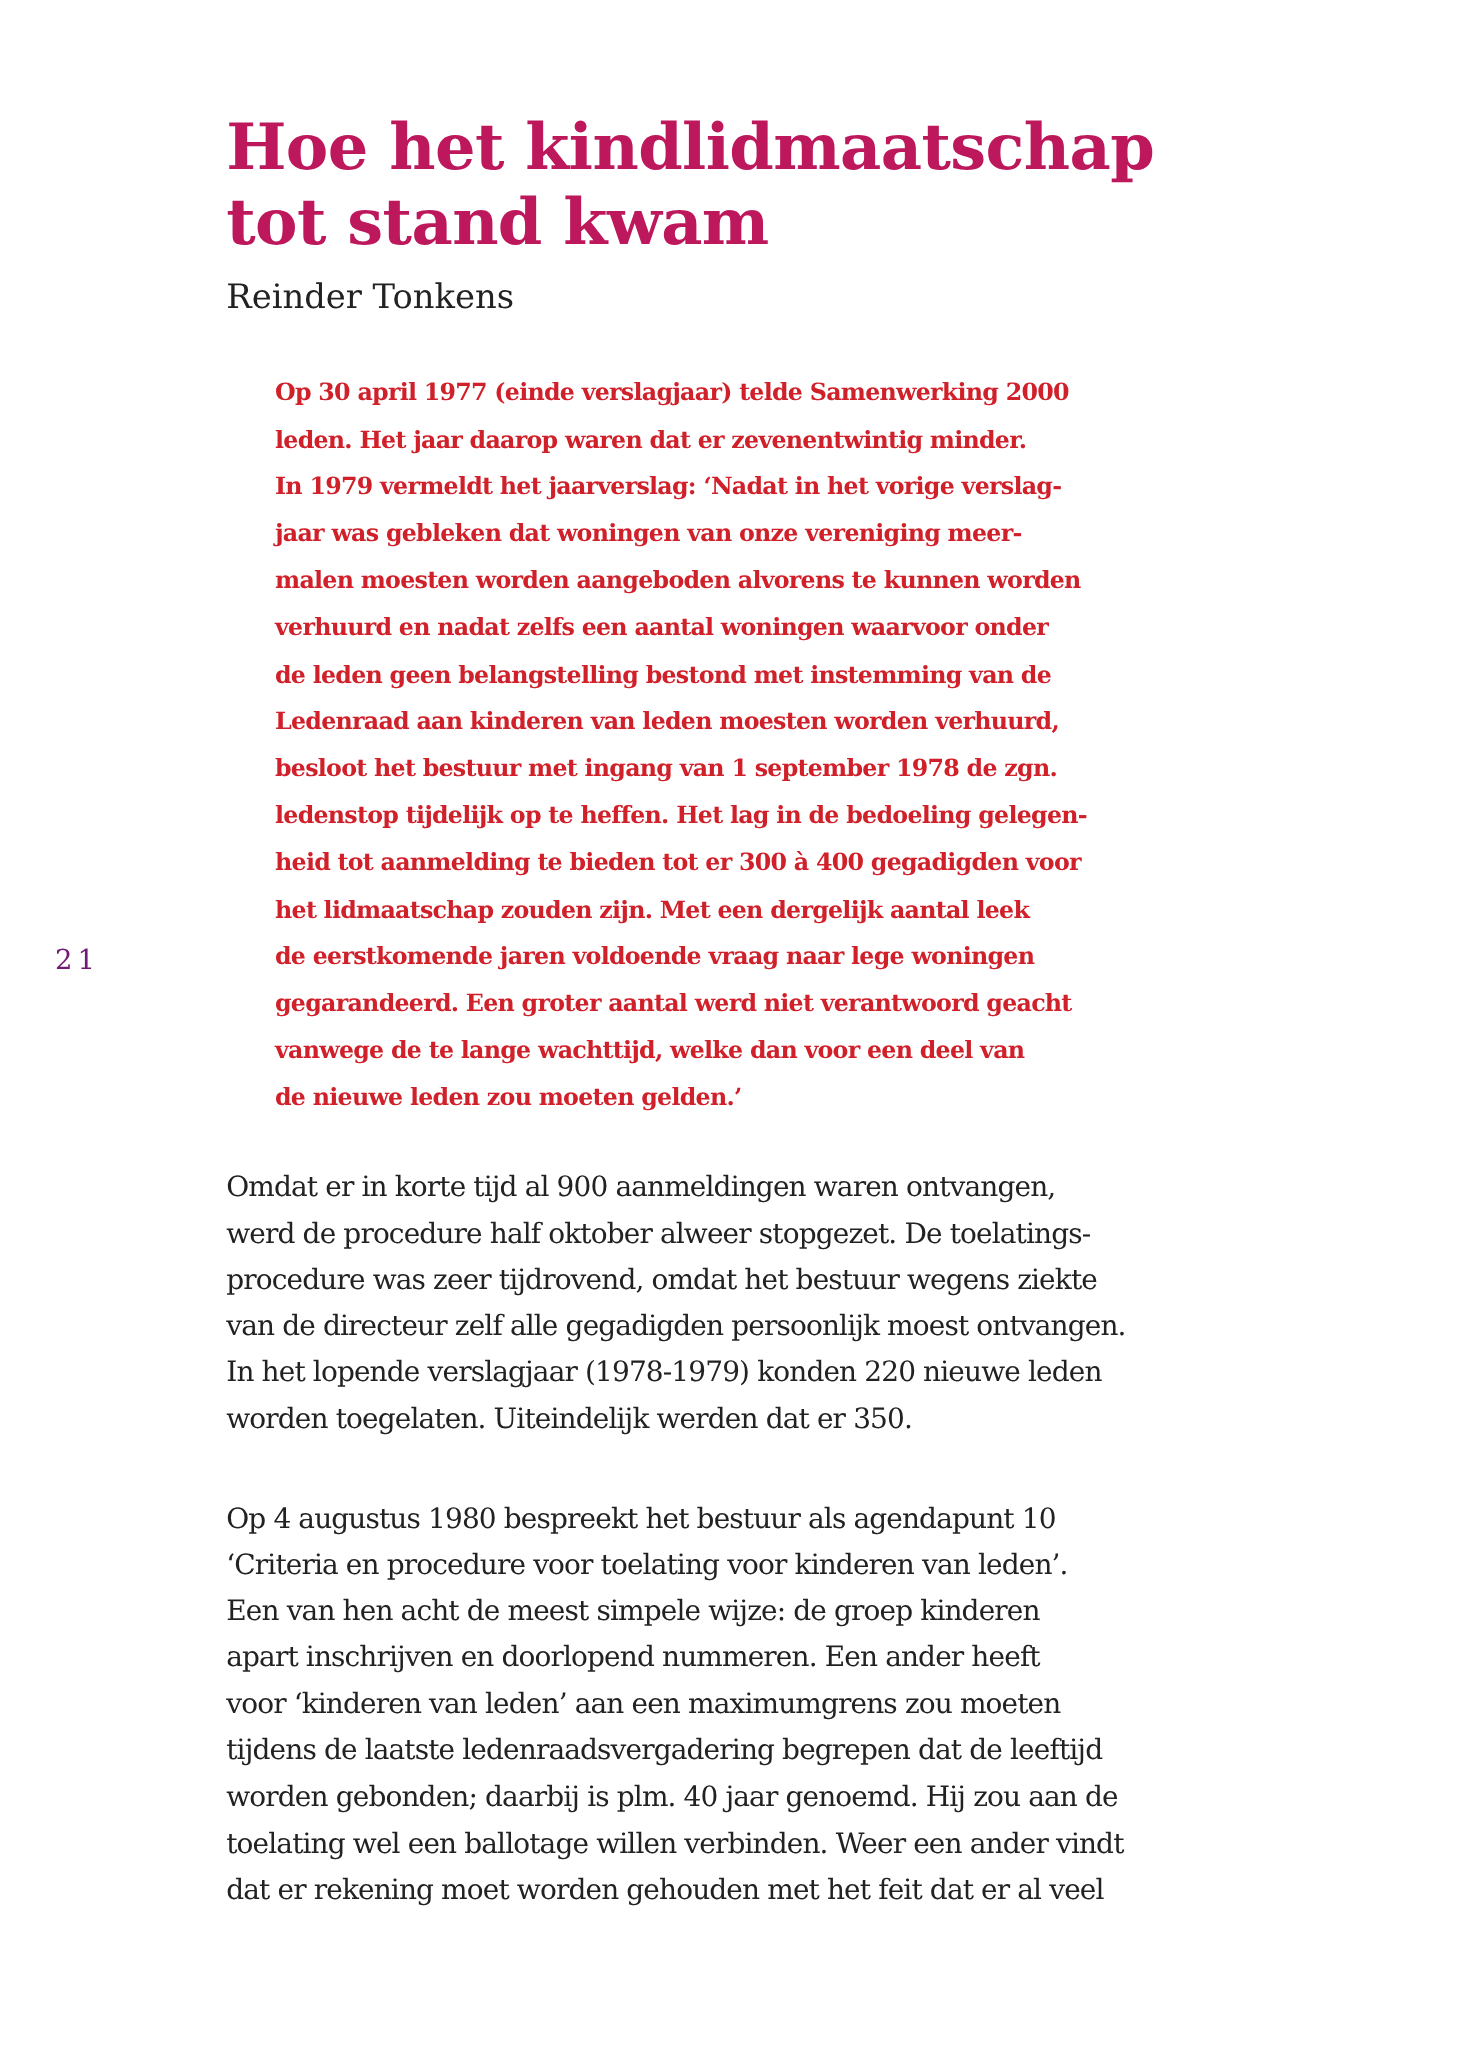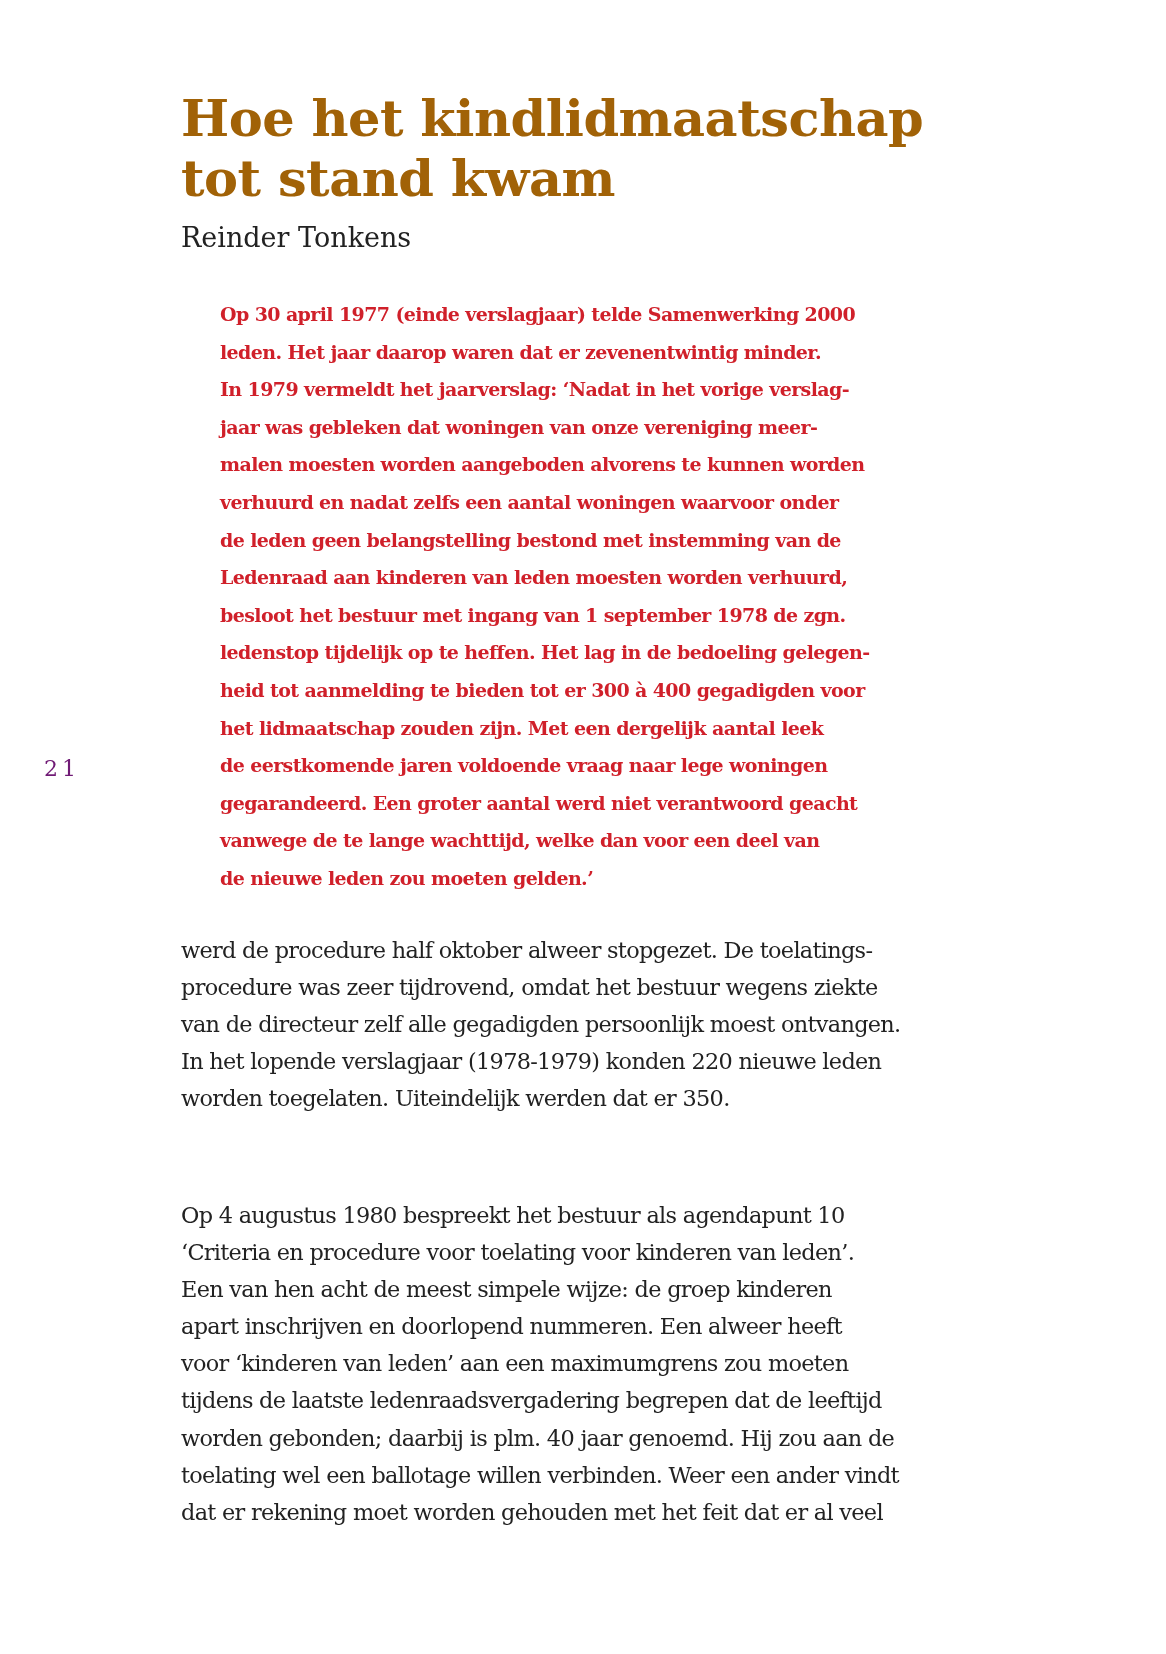--- a/index.html
+++ b/index.html
@@ -24,21 +24,21 @@
     }
     .title {
       position: absolute;
       left: 181px;
       top: 88px;
       margin: 0;
       font-family: "DejaVu Serif", serif;
       font-weight: bold;
       font-size: 51px;
       line-height: 60px;
-      color: #a16207;
+      color: #be185d;
       letter-spacing: -0.5px;
     }
     .title span { display: block; }
     .author {
       position: absolute;
       left: 181px;
       top: 222px;
       font-family: "DejaVu Serif", serif;
       font-size: 27px;
       color: #222222;
@@ -94,30 +94,31 @@
   <span>ledenstop tijdelijk op te heffen. Het lag in de bedoeling gelegen-</span>
   <span>heid tot aanmelding te bieden tot er 300 à 400 gegadigden voor</span>
   <span>het lidmaatschap zouden zijn. Met een dergelijk aantal leek</span>
   <span>de eerstkomende jaren voldoende vraag naar lege woningen</span>
   <span>gegarandeerd. Een groter aantal werd niet verantwoord geacht</span>
   <span>vanwege de te lange wachttijd, welke dan voor een deel van</span>
   <span>de nieuwe leden zou moeten gelden.’</span>
 </blockquote>
 
 <p class="body-para p1" style="margin:0;">
+  <span>Omdat er in korte tijd al 900 aanmeldingen waren ontvangen,</span>
   <span>werd de procedure half oktober alweer stopgezet. De toelatings-</span>
   <span>procedure was zeer tijdrovend, omdat het bestuur wegens ziekte</span>
   <span>van de directeur zelf alle gegadigden persoonlijk moest ontvangen.</span>
   <span>In het lopende verslagjaar (1978-1979) konden 220 nieuwe leden</span>
   <span>worden toegelaten. Uiteindelijk werden dat er 350.</span>
 </p>
 
 <p class="body-para p2" style="margin:0;">
   <span>Op 4 augustus 1980 bespreekt het bestuur als agendapunt 10</span>
   <span>‘Criteria en procedure voor toelating voor kinderen van leden’.</span>
   <span>Een van hen acht de meest simpele wijze: de groep kinderen</span>
-  <span>apart inschrijven en doorlopend nummeren. Een alweer heeft</span>
+  <span>apart inschrijven en doorlopend nummeren. Een ander heeft</span>
   <span>voor ‘kinderen van leden’ aan een maximumgrens zou moeten</span>
   <span>tijdens de laatste ledenraadsvergadering begrepen dat de leeftijd</span>
   <span>worden gebonden; daarbij is plm. 40 jaar genoemd. Hij zou aan de</span>
   <span>toelating wel een ballotage willen verbinden. Weer een ander vindt</span>
   <span>dat er rekening moet worden gehouden met het feit dat er al veel</span>
 </p>
 
 </body></html>

